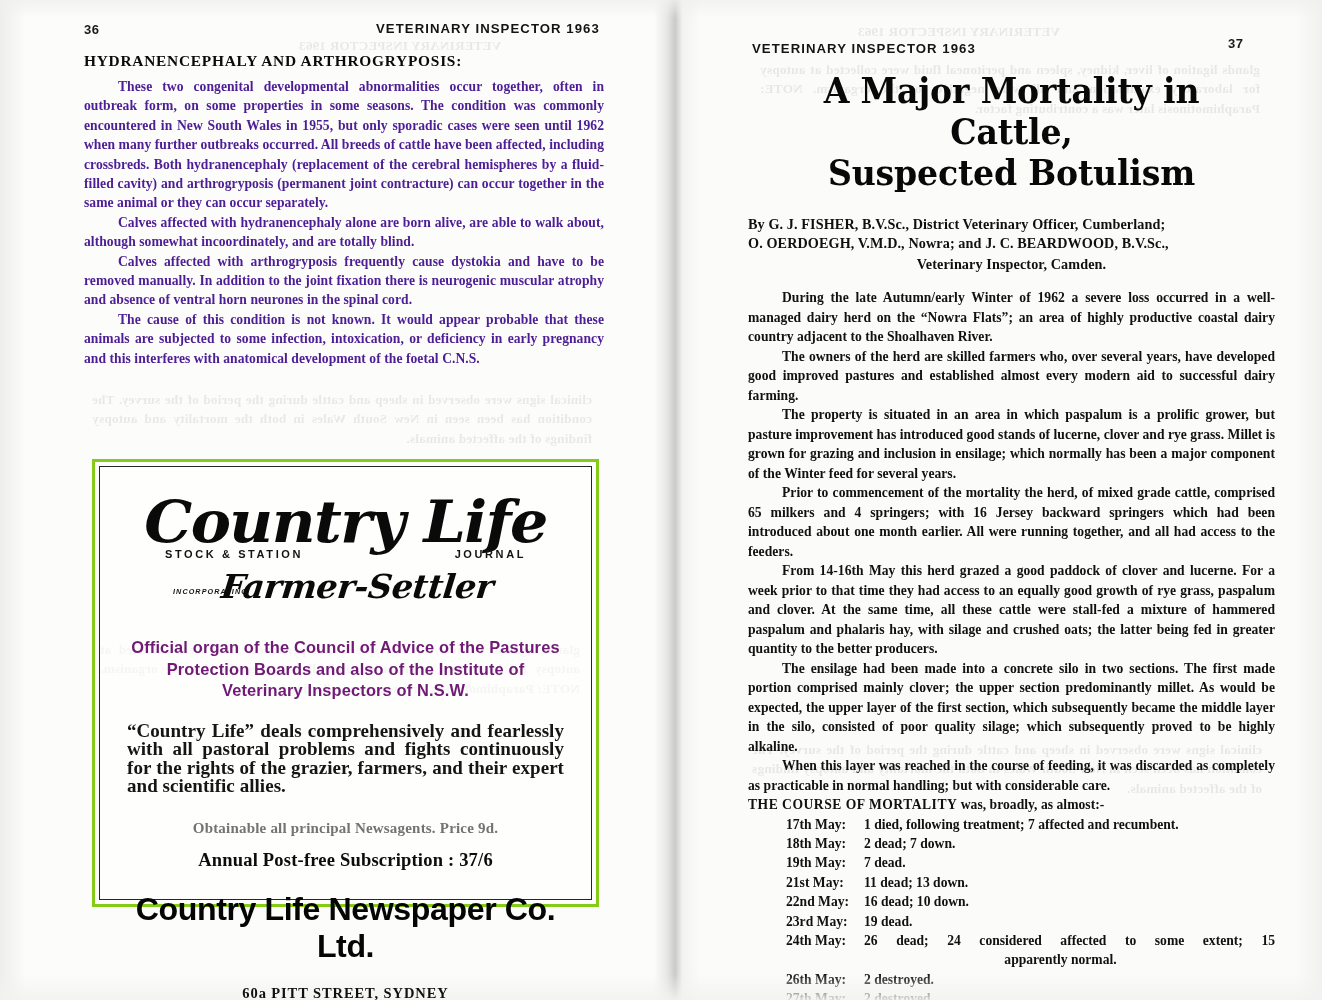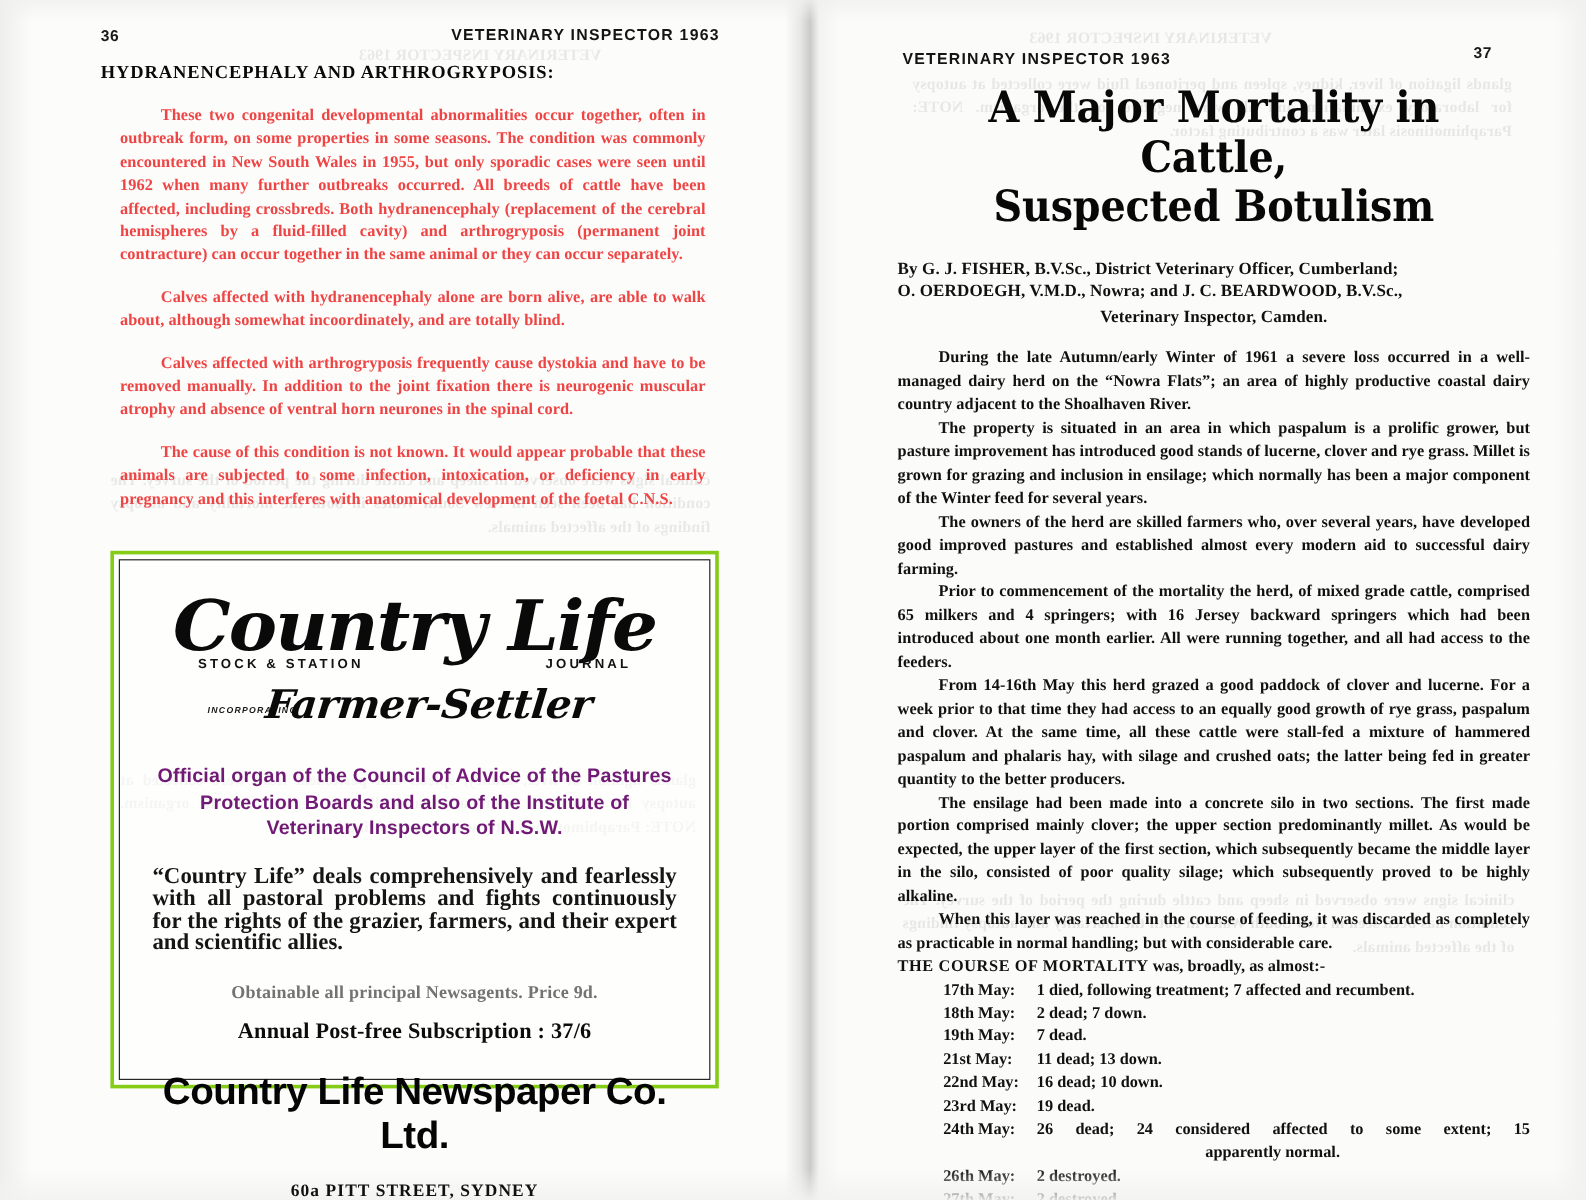--- a/index.html
+++ b/index.html
@@ -109,28 +109,28 @@
   }
   .sec-head {
     font-family: "Liberation Serif", serif;
     font-weight: bold;
     font-size: 15.4px;
     letter-spacing: 0.75px;
     margin: 0 0 7px 0;
     color: #0a0a0a;
   }
   p.body {
-    margin: 16px;
+    margin: 0;
     font-weight: bold;
     font-size: 13.6px;
     line-height: 19.4px;
     text-align: justify;
     text-indent: 34px;
     letter-spacing: 0.05px;
-    color: #ef4444;
+    color: #4c1d95;
   }
 
   
   .ad {
     position: absolute;
     left: 92px;
     top: 459px;
     width: 507px;
     height: 448px;
     box-sizing: border-box;
@@ -407,23 +407,23 @@
     <div class="art-title">A Major Mortality in Cattle,</div>
     <div class="art-title">Suspected Botulism</div>
 
     <div class="byline">
       <span class="l1">By G. J. FISHER, B.V.Sc., District Veterinary Officer, Cumberland;</span>
       <span class="l2">O. OERDOEGH, V.M.D., Nowra; and J. C. BEARDWOOD, B.V.Sc.,</span>
       <span class="l3">Veterinary Inspector, Camden.</span>
     </div>
 
     <div class="art-body" style="margin-top:14px;">
-      <p>During the late Autumn/early Winter of 1961 a severe loss occurred in a well-managed dairy herd on the “Nowra Flats”; an area of highly productive coastal dairy country adjacent to the Shoalhaven River.</p>
+      <p>During the late Autumn/early Winter of 1962 a severe loss occurred in a well-managed dairy herd on the “Nowra Flats”; an area of highly productive coastal dairy country adjacent to the Shoalhaven River.</p>
+      <p>The owners of the herd are skilled farmers who, over several years, have developed good improved pastures and established almost every modern aid to successful dairy farming.</p>
       <p>The property is situated in an area in which paspalum is a prolific grower, but pasture improvement has introduced good stands of lucerne, clover and rye grass.  Millet is grown for grazing and inclusion in ensilage; which normally has been a major component of the Winter feed for several years.</p>
-      <p>The owners of the herd are skilled farmers who, over several years, have developed good improved pastures and established almost every modern aid to successful dairy farming.</p>
       <p>Prior to commencement of the mortality the herd, of mixed grade cattle, comprised 65 milkers and 4 springers; with 16 Jersey backward springers which had been introduced about one month earlier. All were running together, and all had access to the feeders.</p>
       <p>From 14-16th May this herd grazed a good paddock of clover and lucerne.  For a week prior to that time they had access to an equally good growth of rye grass, paspalum and clover.  At the same time, all these cattle were stall-fed a mixture of hammered paspalum and phalaris hay, with silage and crushed oats; the latter being fed in greater quantity to the better producers.</p>
       <p>The ensilage had been made into a concrete silo in two sections. The first made portion comprised mainly clover; the upper section predominantly millet.  As would be expected, the upper layer of the first section, which subsequently became the middle layer in the silo, consisted of poor quality silage; which subsequently proved to be highly alkaline.</p>
       <p>When this layer was reached in the course of feeding, it was discarded as completely as practicable in normal handling; but with considerable care.</p>
 
       <p class="course-head" style="text-indent:0;">
         <span class="lead">THE COURSE OF MORTALITY</span><span> was, broadly, as almost:-</span>
       </p>
 
       <ul class="mort-list">

